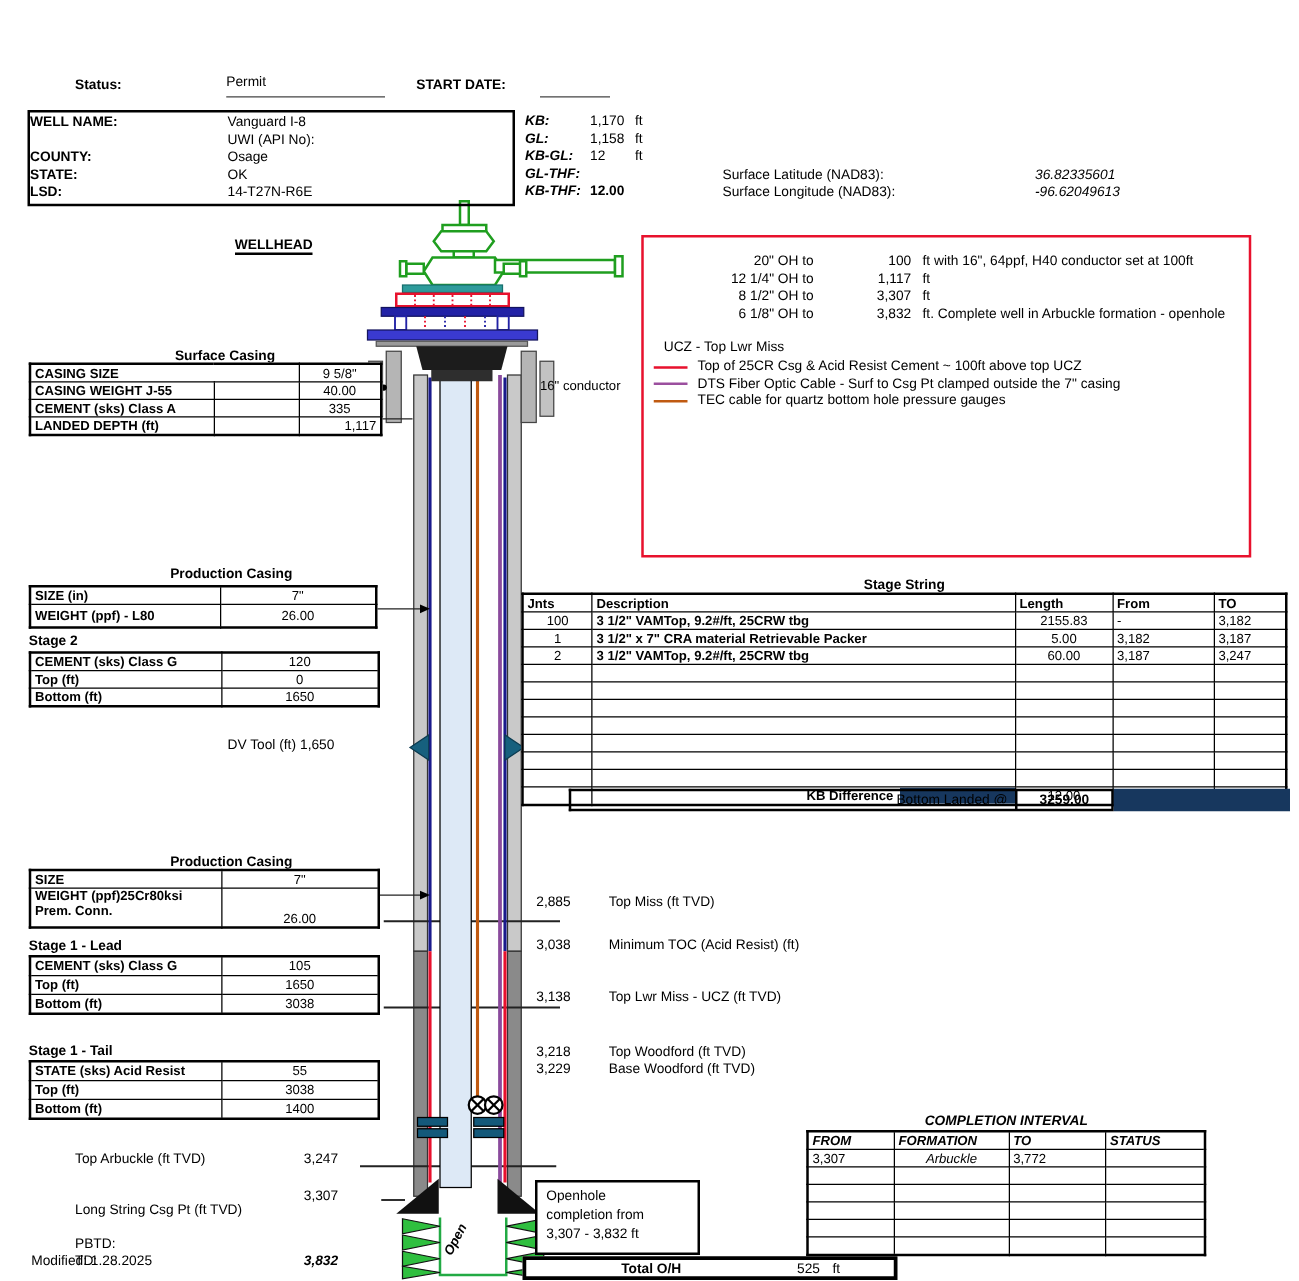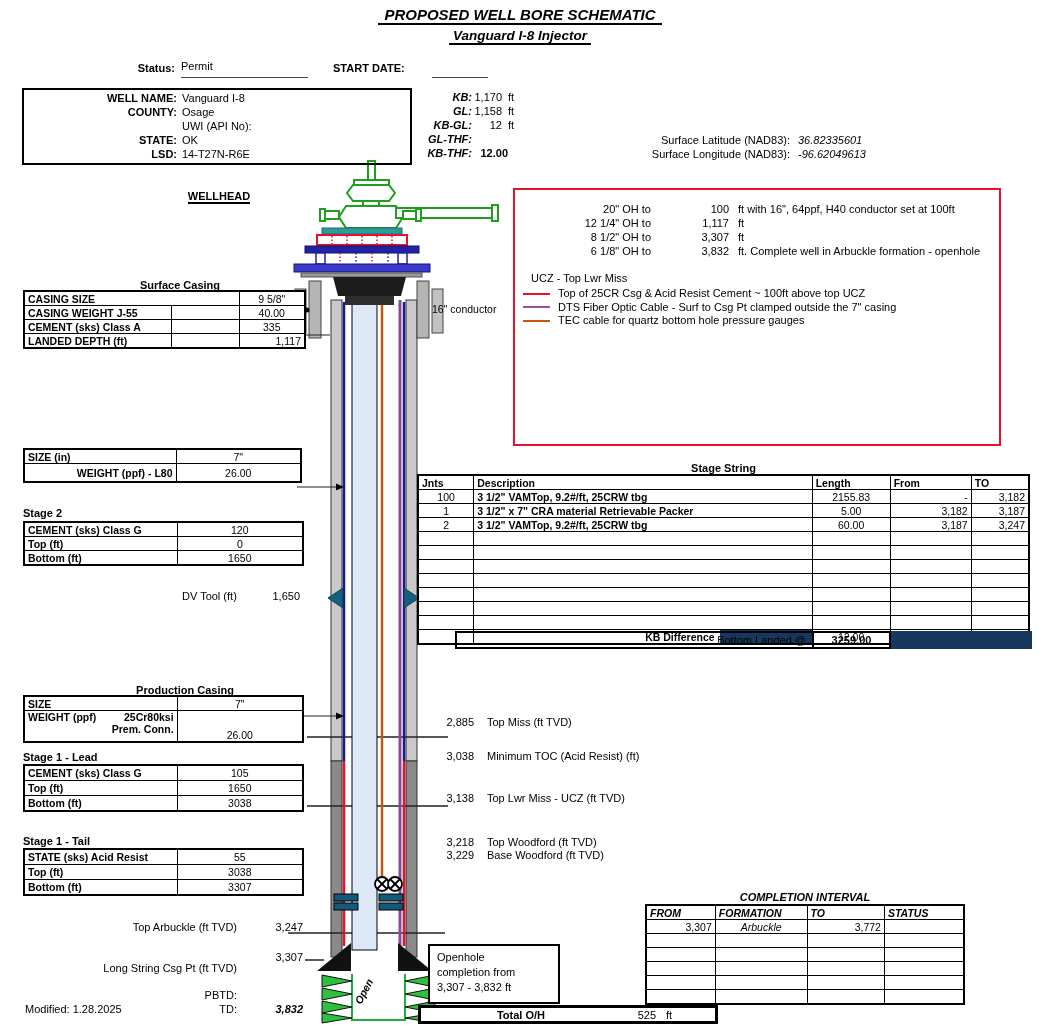--- a/index.html
+++ b/index.html
@@ -1,21 +1,21 @@
 <!DOCTYPE html>
 <html><head>
 <meta charset="utf-8">
 <style>
   html,body{margin:0;padding:0;background:#fff}
   #canvas{position:relative;width:1039px;height:1025px;background:#fff;
           font-family:"Liberation Sans",sans-serif;color:#000;overflow:hidden;font-size:11px}
   .abs{position:absolute}
   .b{font-weight:bold}
   .i{font-style:italic}
-  .r{text-align:right}
+  .r{text-align:left}
   .c{text-align:center}
   .u2{border-bottom:2px solid #000}
   .u1{border-bottom:1px solid #444}
   .row{display:flex}
   
   table.t{border-collapse:collapse;table-layout:fixed;background:#fff;border:2px solid #000}
   table.t td{border:1px solid #000;font-size:10.5px;padding:0 3px;height:13px;line-height:12px;
              white-space:nowrap;overflow:hidden}
   table.t .hd td{font-weight:bold;}
   .lbl{font-weight:bold}
@@ -174,42 +174,38 @@
       <line x1="304" y1="335" x2="330" y2="335"></line>
       <line x1="297" y1="487" x2="336" y2="487"></line>
       <line x1="297" y1="716" x2="336" y2="716"></line>
     </g>
     <g fill="#000">
       <polygon points="336,483.5 344,487 336,490.5"></polygon>
       <polygon points="336,712.5 344,716 336,719.5"></polygon>
     </g>
   </svg>
 
-  <div class="abs c" style="left:280;left:280px;top:6px;width:480px">
-    <span class="b i u2" style="font-size:15px;display:inline-block;padding:0 6px">PROPOSED WELL BORE SCHEMATIC</span><br>
-    <span class="b i u2" style="font-size:13.5px;display:inline-block;margin-top:3px;padding:0 4px">Vanguard I-8 Injector</span>
-  </div>
 
   <div class="abs b r" style="left:60px;top:62px;width:115px">Status:</div>
   <div class="abs u1" style="left:181px;top:60px;width:127px;height:17px">Permit</div>
   <div class="abs b" style="left:333px;top:62px">START DATE:</div>
   <div class="abs u1" style="left:432px;top:60px;width:56px;height:17px"></div>
 
   <div class="abs" style="left:22px;top:88px;width:386px;height:72px;border:2px solid #000;padding-top:1px">
     <div class="row" style="line-height:14px">
       <span class="b r" style="width:153px">WELL NAME:</span>
       <span style="margin-left:5px">Vanguard I-8</span>
     </div>
     <div class="row" style="line-height:14px">
+      <span class="b r" style="width:153px"></span>
+      <span style="margin-left:5px">UWI (API No):</span>
+    </div>
+    <div class="row" style="line-height:14px">
       <span class="b r" style="width:153px">COUNTY:</span>
       <span style="margin-left:5px">Osage</span>
-    </div>
-    <div class="row" style="line-height:14px">
-      <span class="b r" style="width:153px"></span>
-      <span style="margin-left:5px">UWI (API No):</span>
     </div>
     <div class="row" style="line-height:14px">
       <span class="b r" style="width:153px">STATE:</span>
       <span style="margin-left:5px">OK</span>
     </div>
     <div class="row" style="line-height:14px">
       <span class="b r" style="width:153px">LSD:</span>
       <span style="margin-left:5px">14-T27N-R6E</span>
     </div>
   </div>
@@ -233,21 +229,21 @@
     <div class="row" style="line-height:14px">
       <span class="b i r" style="width:52px">GL-THF:</span>
       <span class="r" style="width:30px"></span>
     </div>
     <div class="row" style="line-height:14px">
       <span class="b i r" style="width:52px">KB-THF:</span>
       <span class="b r" style="width:36px">12.00</span>
     </div>
   </div>
 
-  <div class="abs" style="left:548px;top:134px">
+  <div class="abs" style="left:578px;top:134px">
     <div class="row" style="line-height:13.5px">
       <span class="r" style="width:242px">Surface Latitude (NAD83):</span>
       <span class="i" style="margin-left:8px">36.82335601</span>
     </div>
     <div class="row" style="line-height:13.5px">
       <span class="r" style="width:242px">Surface Longitude (NAD83):</span>
       <span class="i" style="margin-left:8px">-96.62049613</span>
     </div>
   </div>
 
@@ -319,21 +315,21 @@
     </tr>
     <tr>
       <td class="lbl">LANDED DEPTH (ft)</td>
       <td></td>
       <td class="vr">1,117</td>
     </tr>
   </tbody>
     </table>
 
   <div class="abs b c" style="left:95px;top:453px;width:180px">Production Casing</div>
-  <table class="t abs" style="left:23px;top:448px;width:230px">
+  <table class="t abs" style="left:23px;top:468px;width:230px">
     <colgroup>
         <col style="width:152px">
         <col style="width:125px">
       </colgroup>
     <tbody>
         <tr>
       <td class="lbl">SIZE (in)</td>
       <td class="val">7"</td>
     </tr>
     <tr>
@@ -374,21 +370,21 @@
         <col style="width:152px">
         <col style="width:125px">
       </colgroup>
     <tbody>
         <tr>
       <td class="lbl">SIZE</td>
       <td class="val">7"</td>
     </tr>
     <tr>
       <td style="height:30px;vertical-align:top">
-        <div class="row" style="justify-content:space-between">
+        <div class="row" style="">
           <span class="b">WEIGHT  (ppf)</span>
           <span class="b">25Cr80ksi</span>
         </div>
         <div class="b r">Prem. Conn.</div>
       </td>
       <td class="val" style="vertical-align:bottom">26.00</td>
     </tr>
   </tbody>
     </table>
 
@@ -424,21 +420,21 @@
         <tr>
       <td class="lbl" style="height:14px">STATE (sks) Acid Resist</td>
       <td class="val">55</td>
     </tr>
     <tr>
       <td class="lbl" style="height:14px">Top  (ft)</td>
       <td class="val">3038</td>
     </tr>
     <tr>
       <td class="lbl" style="height:14px">Bottom (ft)</td>
-      <td class="val">3307</td>
+      <td class="val">1400</td>
     </tr>
   </tbody>
     </table>
 
   <div class="abs r" style="left:429px;top:716px;width:45px">2,885</div>
   <div class="abs" style="left:487px;top:716px">Top Miss (ft TVD)</div>
   <div class="abs r" style="left:429px;top:750px;width:45px">3,038</div>
   <div class="abs" style="left:487px;top:750px">Minimum TOC (Acid Resist) (ft)</div>
   <div class="abs r" style="left:429px;top:792px;width:45px">3,138</div>
   <div class="abs" style="left:487px;top:792px">Top Lwr Miss -  UCZ (ft TVD)</div>

